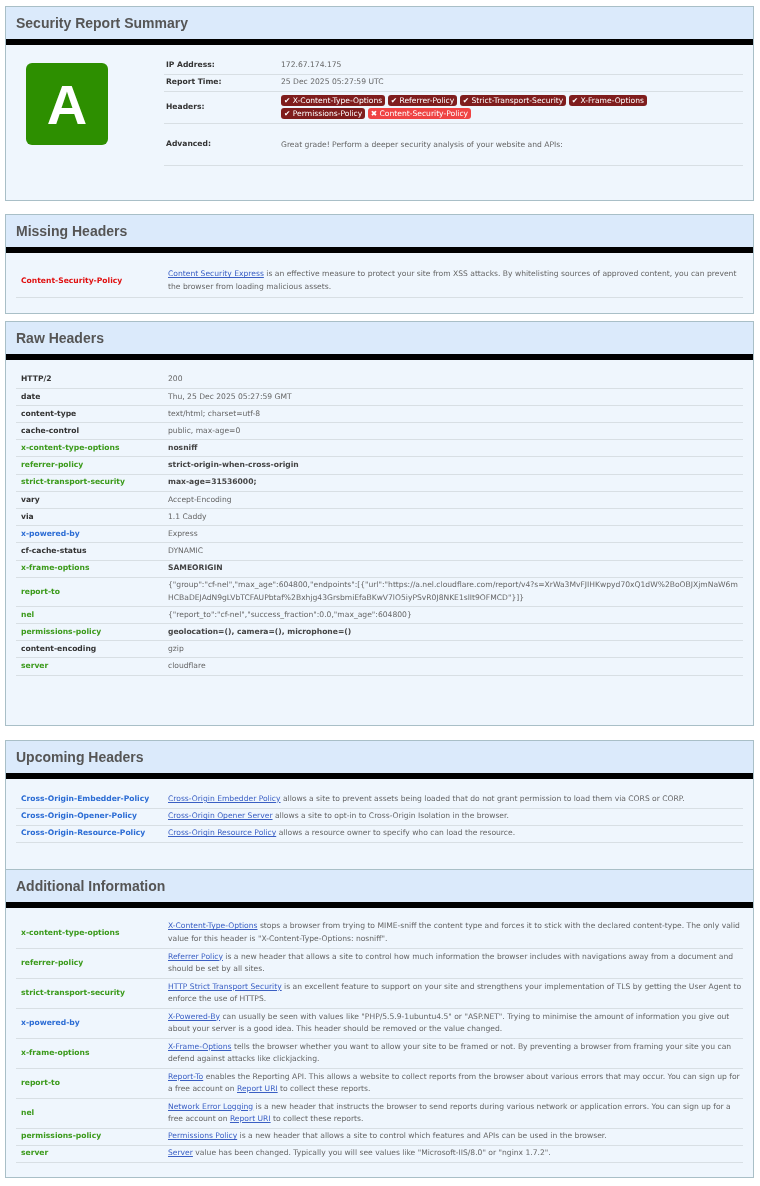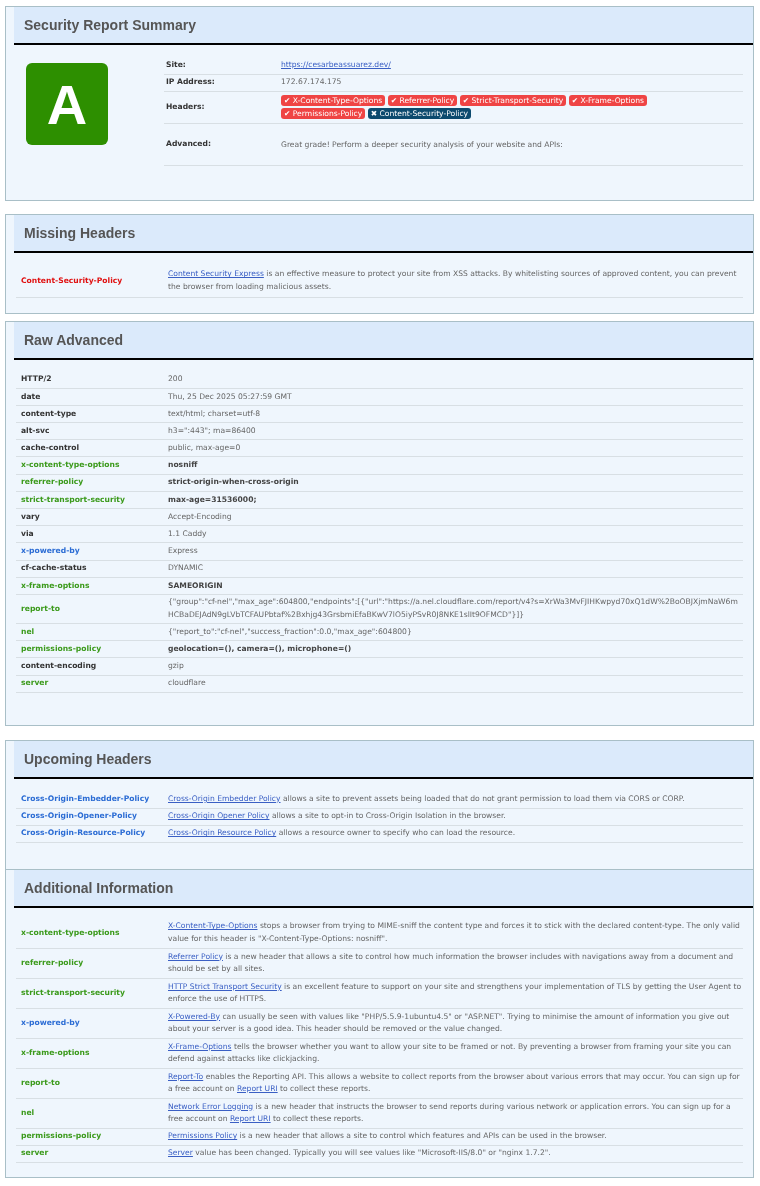--- a/index.html
+++ b/index.html
@@ -1,19 +1,19 @@
 <!DOCTYPE html>
 <html><head>
 <meta charset="utf-8">
 <style>
   * { box-sizing: border-box; margin: 0; padding: 0; }
   html, body { width: 760px; background: #ffffff; }
   body { font-family: "DejaVu Sans", "Liberation Sans", sans-serif; font-size: 8px; color: #555; position: relative; height: 1186px; overflow: hidden; }
   .panel { position: absolute; left: 5px; width: 749px; border: 1px solid #a9bfc7; background: #eff6fd; }
-  .panel-head { background: #dbeafb; border-bottom: 2px solid #000000; height: 38px; padding-left: 10px; display: flex; align-items: center; margin-left: 8px; }
+  .panel-head { background: #dbeafb; border-bottom: 6px solid #000000; height: 38px; padding-left: 10px; display: flex; align-items: center; }
   .panel-head h2 { font-family: "Liberation Sans", sans-serif; font-weight: bold; font-size: 14px; color: #555; }
   .panel-body { position: relative; }
   table { border-collapse: collapse; width: 100%; }
   td { vertical-align: middle; border-bottom: 1px solid #d8dfe4; line-height: 12.5px; }
   .k { font-weight: bold; color: #333; font-size: 7.6px; }
   .v { color: #666; font-size: 7.6px; }
   .b { font-weight: bold; color: #444; }
   .green { color: #3b9a1b; }
   .blue { color: #2b6cd4; }
   .red { color: #e01010; }
@@ -21,22 +21,22 @@
 
   
   #summary { top: 6px; height: 195px; }
   .grade { position: absolute; left: 20px; top: 18px; width: 82px; height: 82px; background: #2d8f00; border-radius: 6px; color: #fff; font-family: "Liberation Sans", sans-serif; font-weight: bold; font-size: 56px; display: flex; align-items: center; justify-content: center; }
   .sum-table { position: absolute; left: 158px; top: 12px; width: 579px; }
   .sum-table td { height: 17px; }
   .sum-table td.k { width: 117px; padding-left: 2px; }
   .sum-table tr.hdr td { height: 32px; }
   .sum-table tr.adv td { height: 42px; }
   .pill { display: inline-block; border-radius: 3px; color: #fff; font-size: 7.6px; padding: 0 3px; height: 11px; line-height: 11px; margin: 1px 0; }
-  .pill.ok { background: #ef4444; }
-  .pill.bad { background: #0c4a6e; }
+  .pill.ok { background: #7f1d1d; }
+  .pill.bad { background: #ef4444; }
   .adv-wrap { position: relative; height: 19px; line-height: 19px; }
 
   
   #missing { top: 214px; height: 100px; }
   .body-pad { padding: 8px 10px 0 10px; }
   .mh td { height: 32px; }
   .col1 { width: 152px; padding-left: 5px; }
 
   
   #raw { top: 321px; height: 405px; }
@@ -56,27 +56,27 @@
 <body>
 
 <div class="panel" id="summary">
   <div class="panel-head">
       <h2>Security Report Summary</h2>
     </div>
   <div class="panel-body">
     <div class="grade">A</div>
     <table class="sum-table">
       <tbody>
-          <tr>
-            <td class="k">Site:</td>
-          <td class="v"><a>https://cesarbeassuarez.dev/</a></td>
-          </tr>
       <tr>
             <td class="k">IP Address:</td>
           <td class="v">172.67.174.175</td>
+          </tr>
+      <tr>
+            <td class="k">Report Time:</td>
+          <td class="v">25 Dec 2025 05:27:59 UTC</td>
           </tr>
       <tr class="hdr">
             <td class="k">Headers:</td>
           <td class="v">
             <span class="pill ok">✔ X-Content-Type-Options</span>
             <span class="pill ok">✔ Referrer-Policy</span>
             <span class="pill ok">✔ Strict-Transport-Security</span>
             <span class="pill ok">✔ X-Frame-Options</span><br>
             <span class="pill ok">✔ Permissions-Policy</span>
             <span class="pill bad">✖ Content-Security-Policy</span>
@@ -107,40 +107,36 @@
         <td class="k red col1">Content-Security-Policy</td>
         <td class="v"><a>Content Security Express</a><span> is an effective measure to protect your site from XSS attacks. By whitelisting sources of approved content, you can prevent the browser from loading malicious assets.</span></td>
       </tr>
     </tbody>
       </table>
   </div>
 </div>
 
 <div class="panel" id="raw">
   <div class="panel-head">
-      <h2>Raw Advanced</h2>
+      <h2>Raw Headers</h2>
     </div>
   <div class="panel-body body-pad" style="padding-top:11px">
     <table class="raw">
       <tbody>
           <tr>
             <td class="k col1">HTTP/2</td>
             <td class="v">200</td>
           </tr>
       <tr>
             <td class="k col1">date</td>
             <td class="v">Thu, 25 Dec 2025 05:27:59 GMT</td>
           </tr>
       <tr>
             <td class="k col1">content-type</td>
             <td class="v">text/html; charset=utf-8</td>
-          </tr>
-      <tr>
-            <td class="k col1">alt-svc</td>
-            <td class="v">h3=":443"; ma=86400</td>
           </tr>
       <tr>
             <td class="k col1">cache-control</td>
             <td class="v">public, max-age=0</td>
           </tr>
       <tr>
             <td class="k col1 green">x-content-type-options</td>
             <td class="v b">nosniff</td>
           </tr>
       <tr>
@@ -202,21 +198,21 @@
     </div>
   <div class="panel-body body-pad" style="padding-top:12px">
     <table class="up">
       <tbody>
           <tr>
             <td class="k col1 blue">Cross-Origin-Embedder-Policy</td>
             <td class="v"><a>Cross-Origin Embedder Policy</a><span> allows a site to prevent assets being loaded that do not grant permission to load them via CORS or CORP.</span></td>
           </tr>
       <tr>
             <td class="k col1 blue">Cross-Origin-Opener-Policy</td>
-            <td class="v"><a>Cross-Origin Opener Policy</a><span> allows a site to opt-in to Cross-Origin Isolation in the browser.</span></td>
+            <td class="v"><a>Cross-Origin Opener Server</a><span> allows a site to opt-in to Cross-Origin Isolation in the browser.</span></td>
           </tr>
       <tr>
             <td class="k col1 blue">Cross-Origin-Resource-Policy</td>
             <td class="v"><a>Cross-Origin Resource Policy</a><span> allows a resource owner to specify who can load the resource.</span></td>
           </tr>
     </tbody>
       </table>
   </div>
 </div>
 

